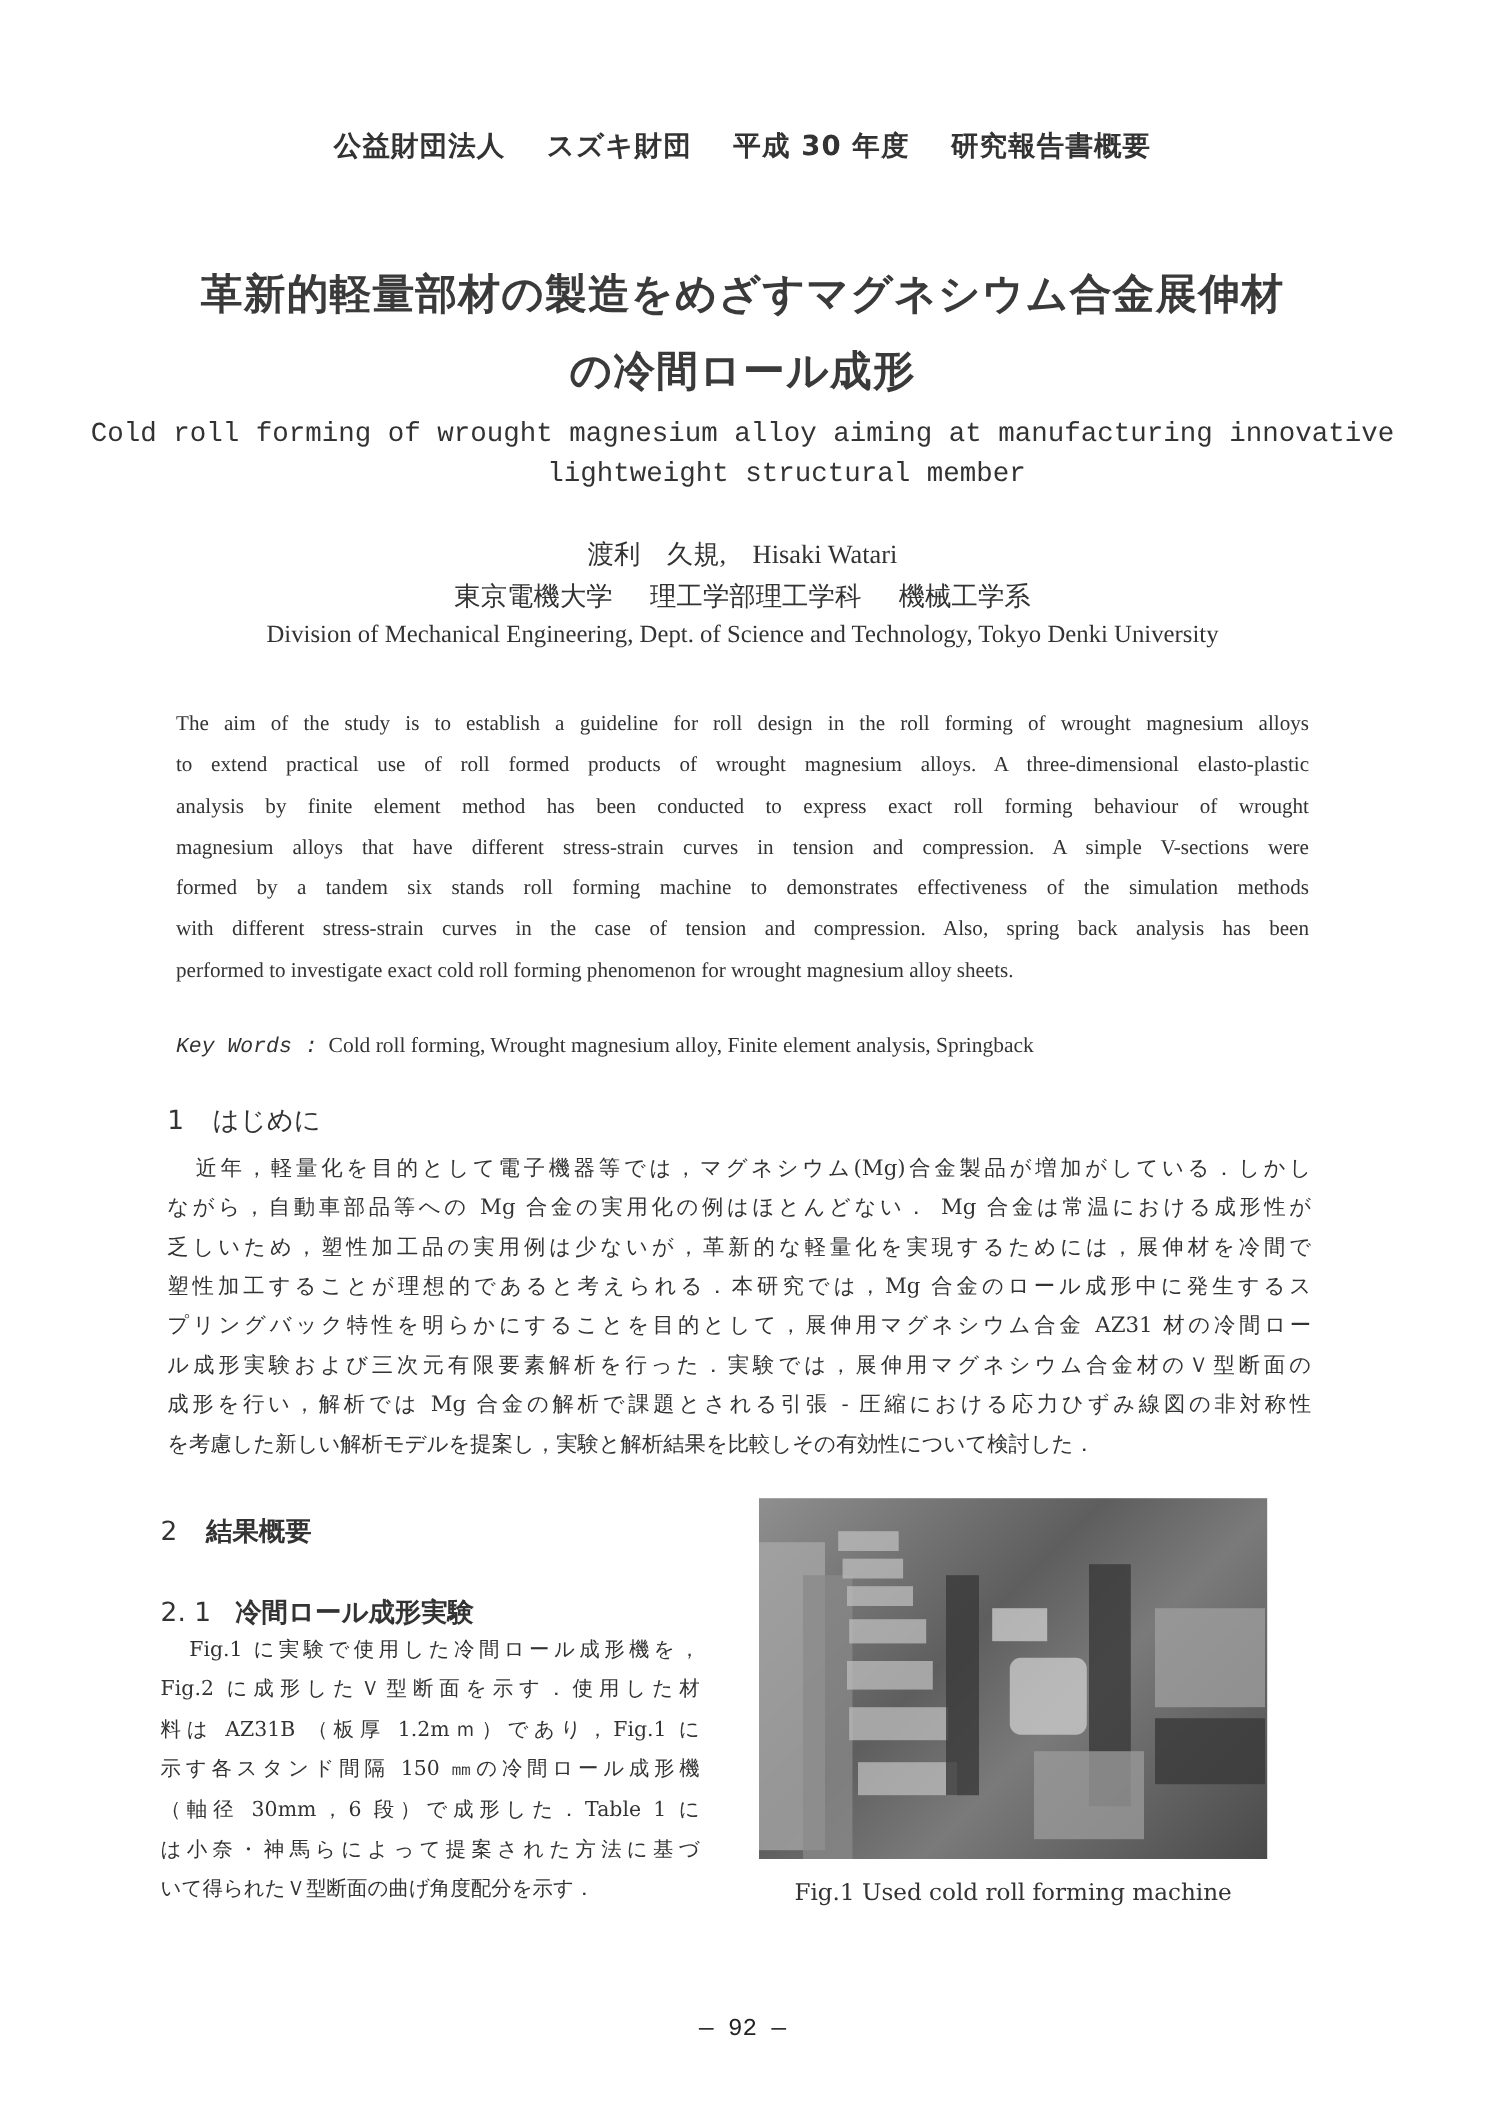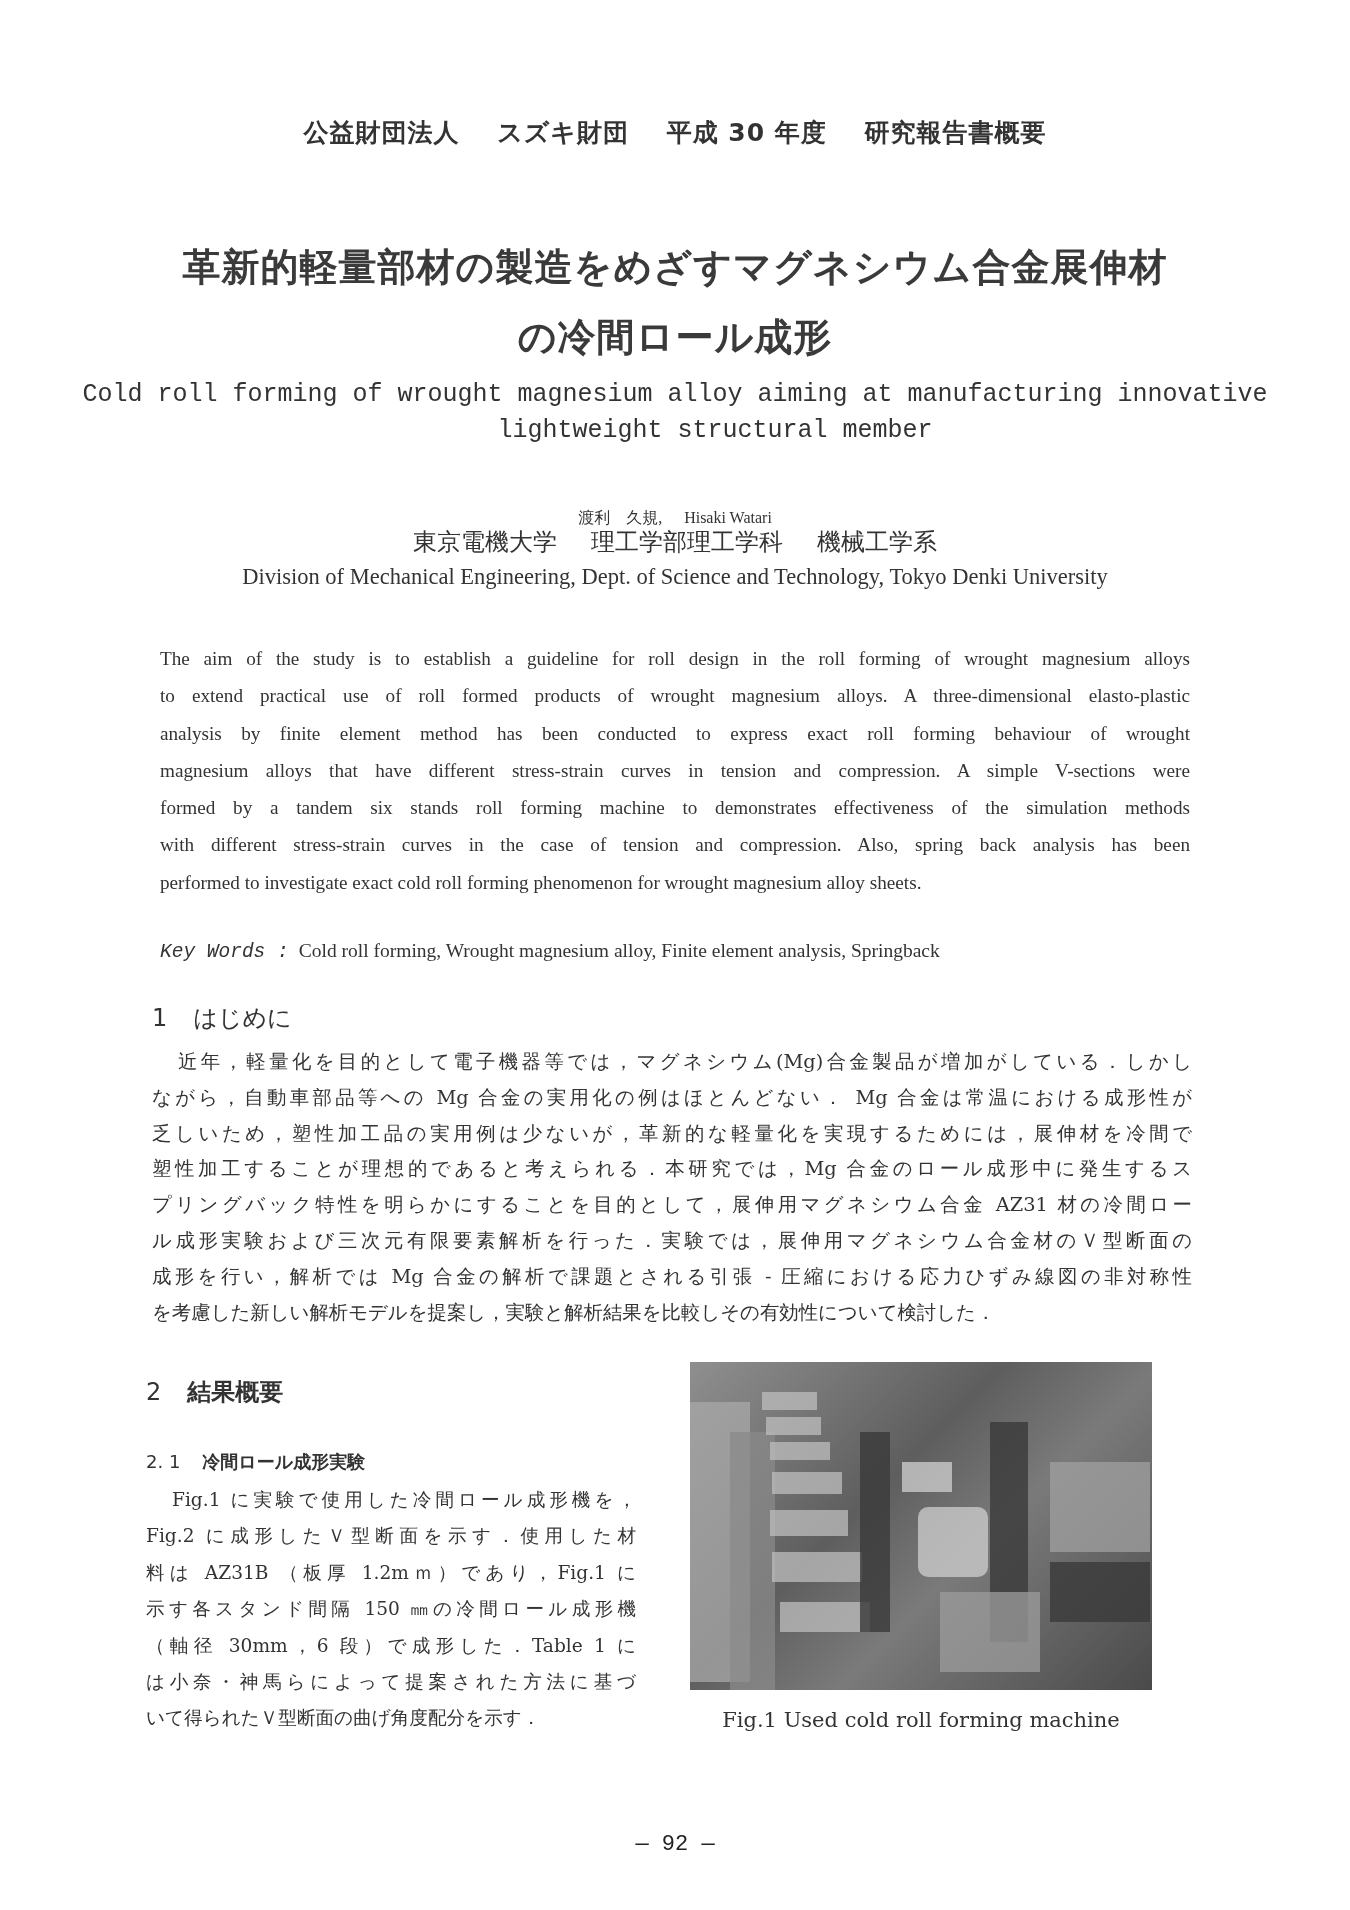--- a/index.html
+++ b/index.html
@@ -24,21 +24,21 @@
   .title-ja.l1 { top: 242px; }
   .title-ja.l2 { top: 312px; }
 
   .title-en {
     font-family: Liberation Mono, monospace;
     font-size: 25px; color: #333;
   }
   .title-en.l1 { top: 380px; }
   .title-en.l2 { top: 416px; padding-left: 40px; }
 
-  .author { top: 488px; font-family: "Liberation Serif", serif; font-size: 16px; color: #333; margin-top: 20px; }
+  .author { top: 488px; font-family: "Liberation Serif", serif; font-size: 24px; color: #333; }
   .author span + span { margin-left: 18px; }
   .affil-ja { top: 526px; font-family: "Liberation Serif", serif; font-size: 24px; color: #333; }
   .affil-ja span { margin: 0 14px; }
   .affil-en { top: 564px; font-family: "Liberation Serif", serif; font-size: 22.5px; color: #333; }
 
   .abstract {
     left: 160px; width: 1030px; top: 640px;
     font-family: "Liberation Serif", serif; font-size: 19.2px;
     line-height: 37.3px; color: #333;
   }
@@ -61,21 +61,21 @@
     left: 152px; width: 1040px; top: 1044px;
     font-family: "DejaVu Serif", "Liberation Serif", serif;
     font-size: 19.4px; line-height: 35.8px; color: #333;
   }
   .body-ja .ln { display: block; white-space: nowrap; text-align: justify; text-align-last: justify; }
   .body-ja .ln.last { text-align-last: left; }
   .body-ja .ln.indent { padding-left: 26px; }
 
   .sec2 { left: 146px; top: 1376px; font-size: 24px; font-weight: bold; }
   .sec2 .num { margin-right: 26px; font-weight: normal; }
-  .sec21 { left: 146px; top: 1450px; font-size: 18px; font-weight: bold; }
+  .sec21 { left: 146px; top: 1450px; font-size: 24px; font-weight: bold; }
   .sec21 .num { margin-right: 22px; font-weight: normal; }
 
   .body-left {
     left: 146px; width: 490px; top: 1482px;
     font-family: "DejaVu Serif", "Liberation Serif", serif;
     font-size: 18.6px; line-height: 36.4px; color: #333;
   }
   .body-left .ln { display: block; white-space: nowrap; text-align: justify; text-align-last: justify; }
   .body-left .ln.indent { padding-left: 26px; }
   .body-left .ln.last { text-align-last: left; }

